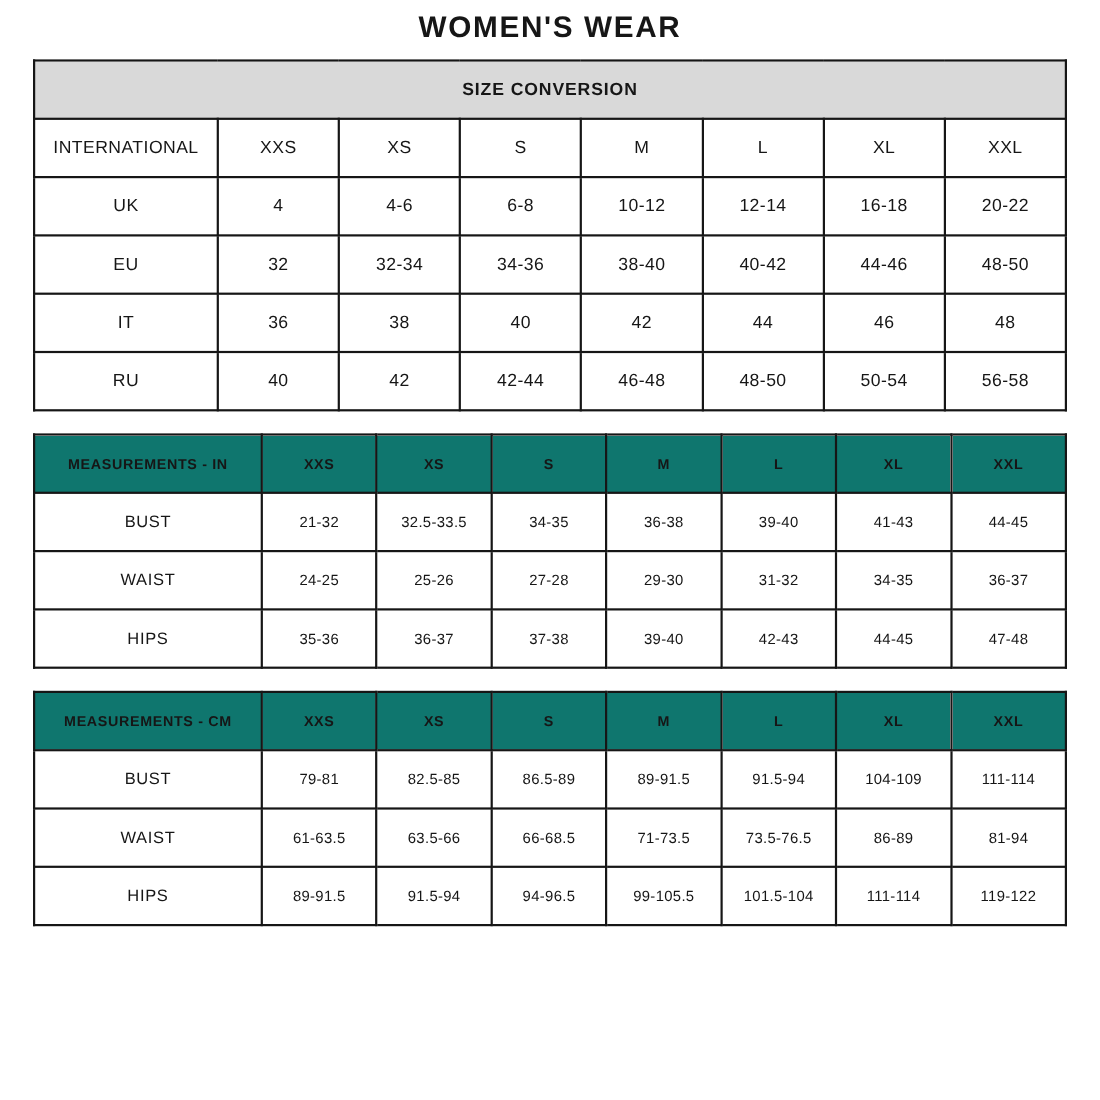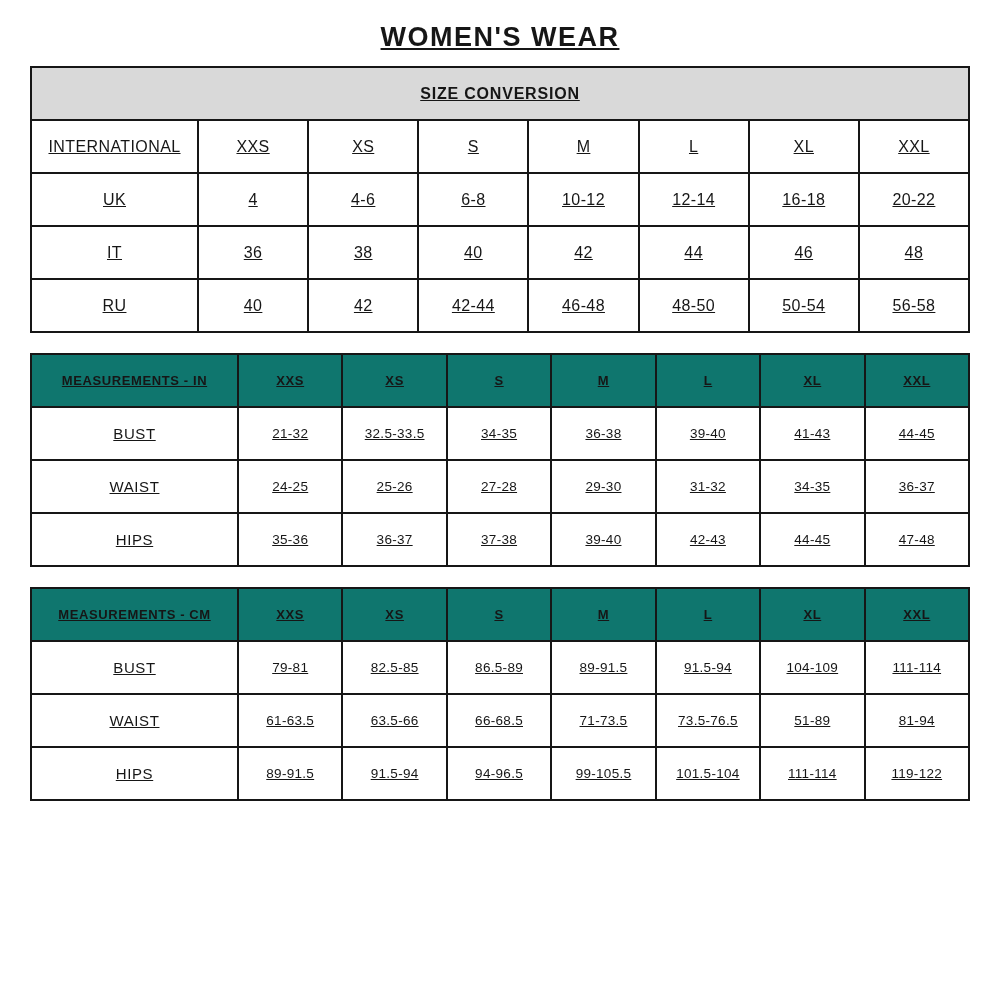--- a/index.html
+++ b/index.html
@@ -3,21 +3,21 @@
 <meta charset="utf-8">
 <style>
   * { box-sizing: border-box; }
   html, body {
     margin: 0; padding: 0;
     width: 1000px; height: 1000px;
     background: #ffffff;
     color: #161616;
     font-family: "Liberation Sans", sans-serif;
   }
-  .page { padding: 16px 30px 0 30px; text-decoration: underline; }
+  .page { padding: 4px 30px 0 30px; }
   .page-title {
     text-align: center;
     font-size: 27px;
     font-weight: 700;
     letter-spacing: 1.5px;
     padding: 6px 0 13px 0;
   }
   table.tbl {
     width: 940px;
     border-collapse: collapse;
@@ -90,20 +90,30 @@
         <td class="row-label">UK</td>
         <td>4</td>
         <td>4-6</td>
         <td>6-8</td>
         <td>10-12</td>
         <td>12-14</td>
         <td>16-18</td>
         <td>20-22</td>
       </tr>
       <tr>
+        <td class="row-label">EU</td>
+        <td>32</td>
+        <td>32-34</td>
+        <td>34-36</td>
+        <td>38-40</td>
+        <td>40-42</td>
+        <td>44-46</td>
+        <td>48-50</td>
+      </tr>
+      <tr>
         <td class="row-label">IT</td>
         <td>36</td>
         <td>38</td>
         <td>40</td>
         <td>42</td>
         <td>44</td>
         <td>46</td>
         <td>48</td>
       </tr>
       <tr>
@@ -210,21 +220,21 @@
         <td>104-109</td>
         <td>111-114</td>
       </tr>
       <tr>
         <td class="row-label">WAIST</td>
         <td>61-63.5</td>
         <td>63.5-66</td>
         <td>66-68.5</td>
         <td>71-73.5</td>
         <td>73.5-76.5</td>
-        <td>51-89</td>
+        <td>86-89</td>
         <td>81-94</td>
       </tr>
       <tr>
         <td class="row-label">HIPS</td>
         <td>89-91.5</td>
         <td>91.5-94</td>
         <td>94-96.5</td>
         <td>99-105.5</td>
         <td>101.5-104</td>
         <td>111-114</td>

